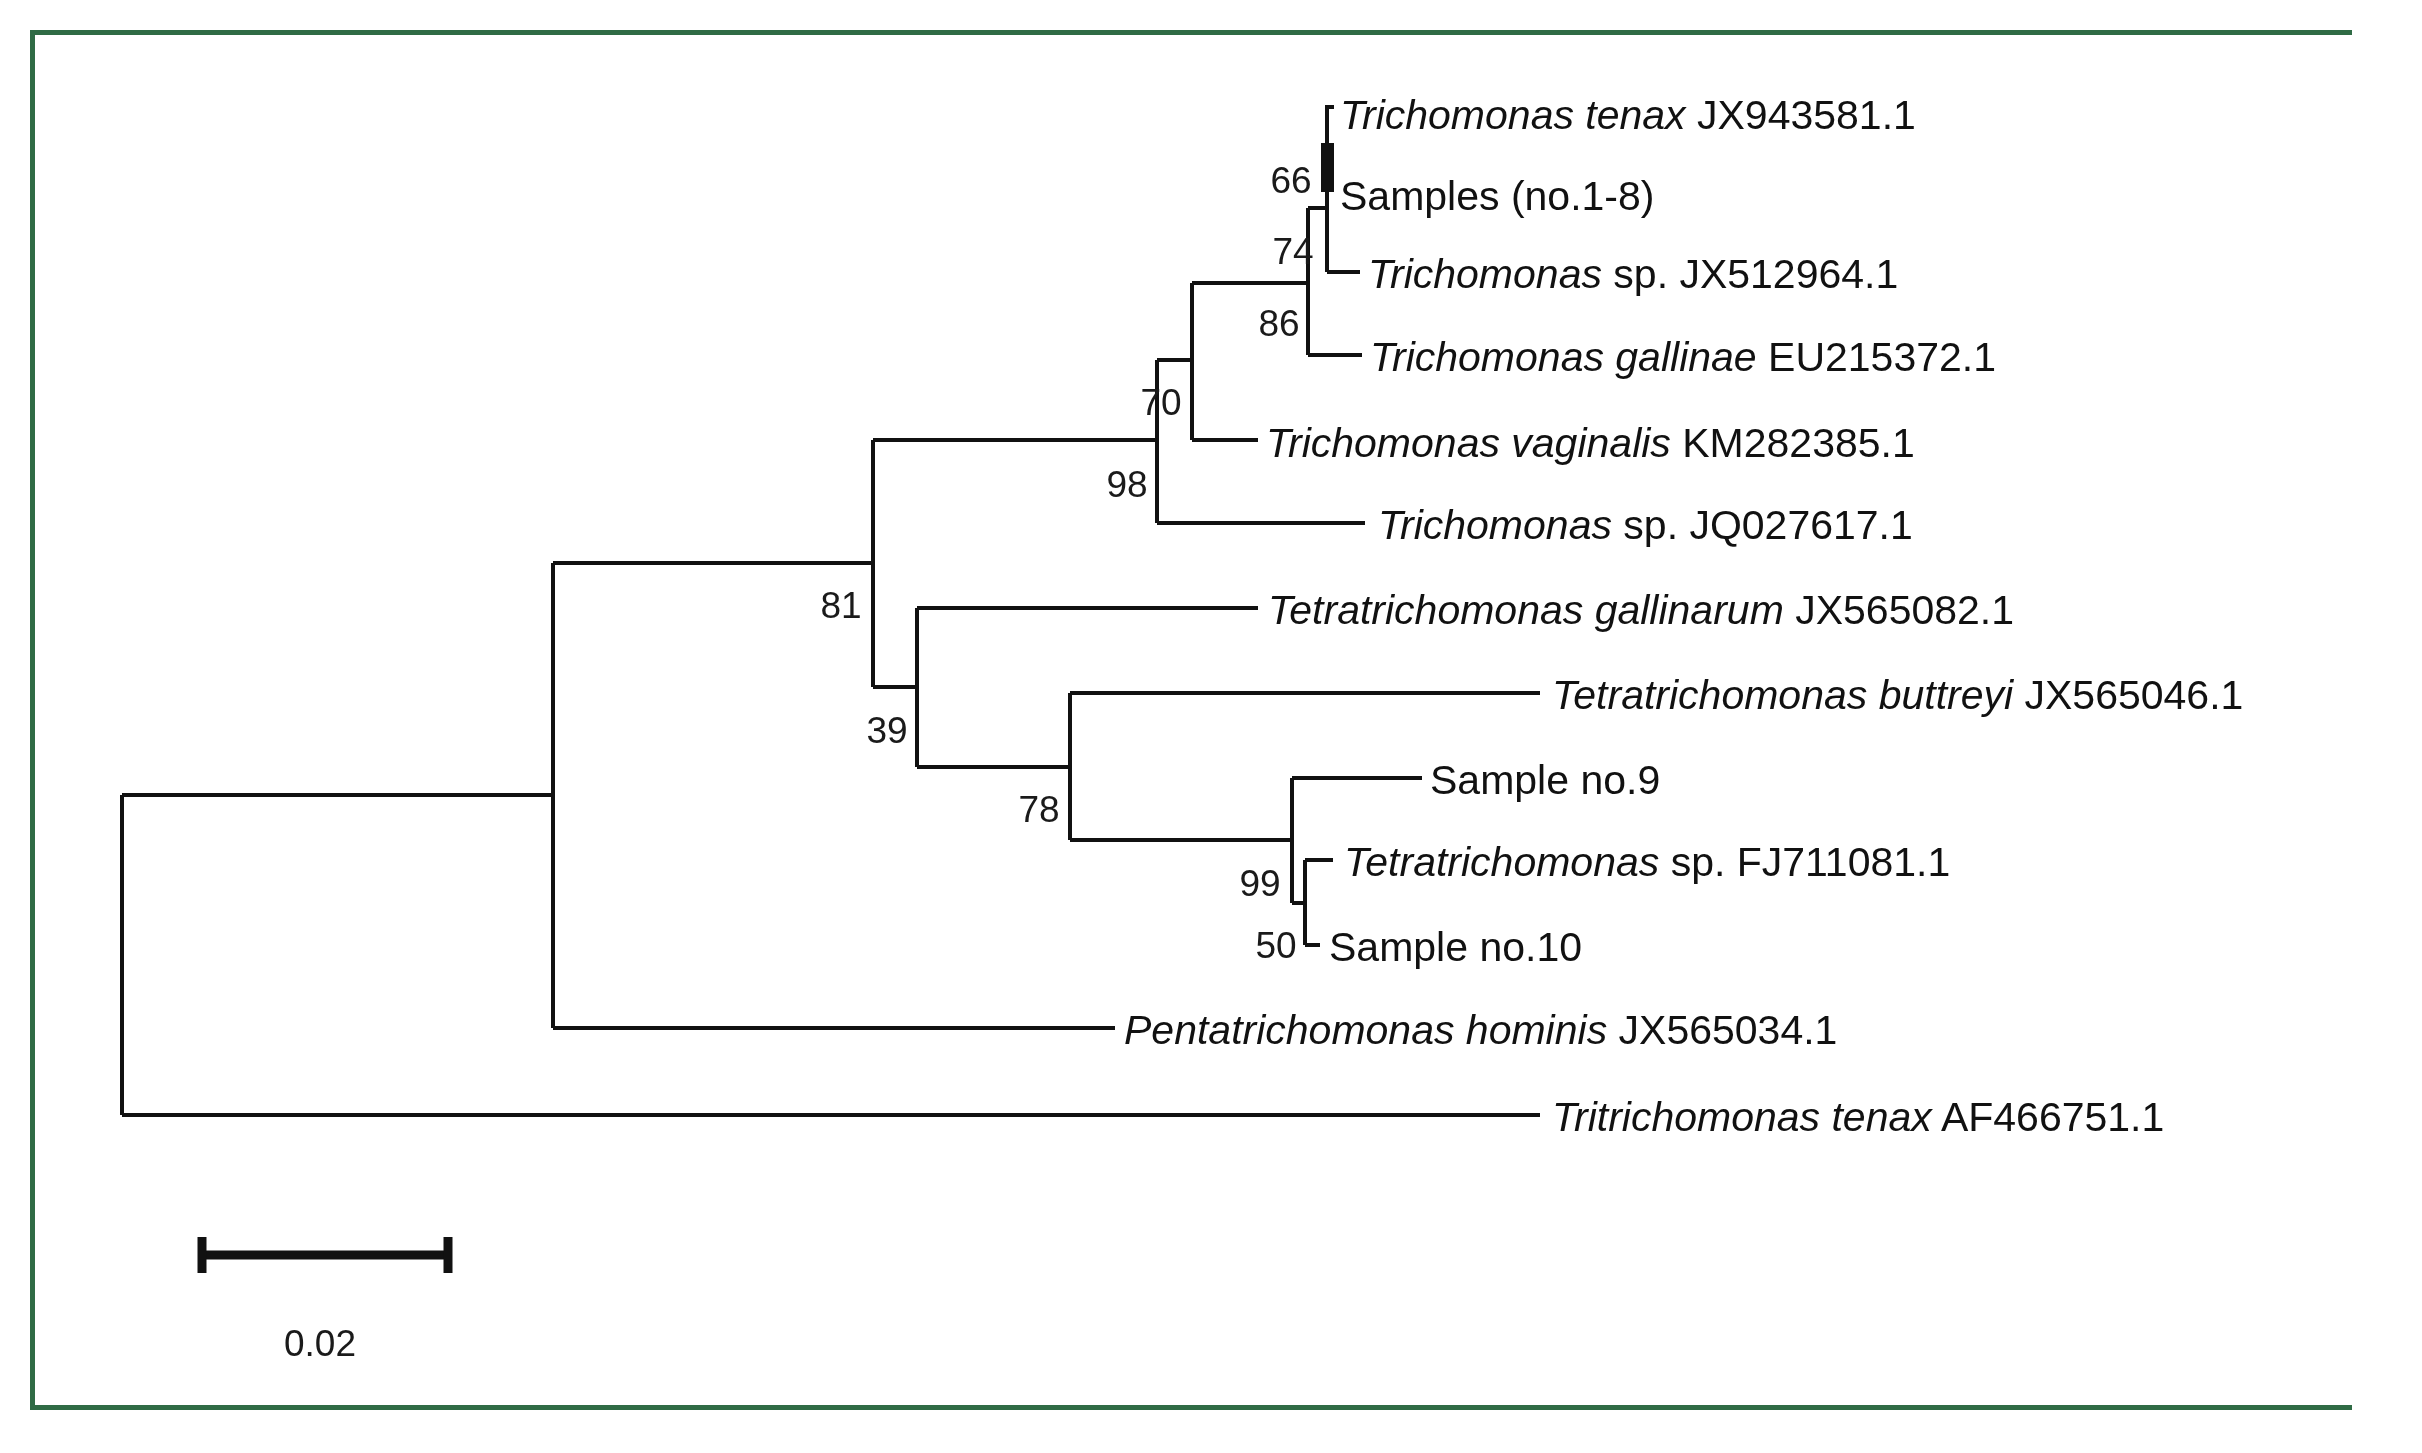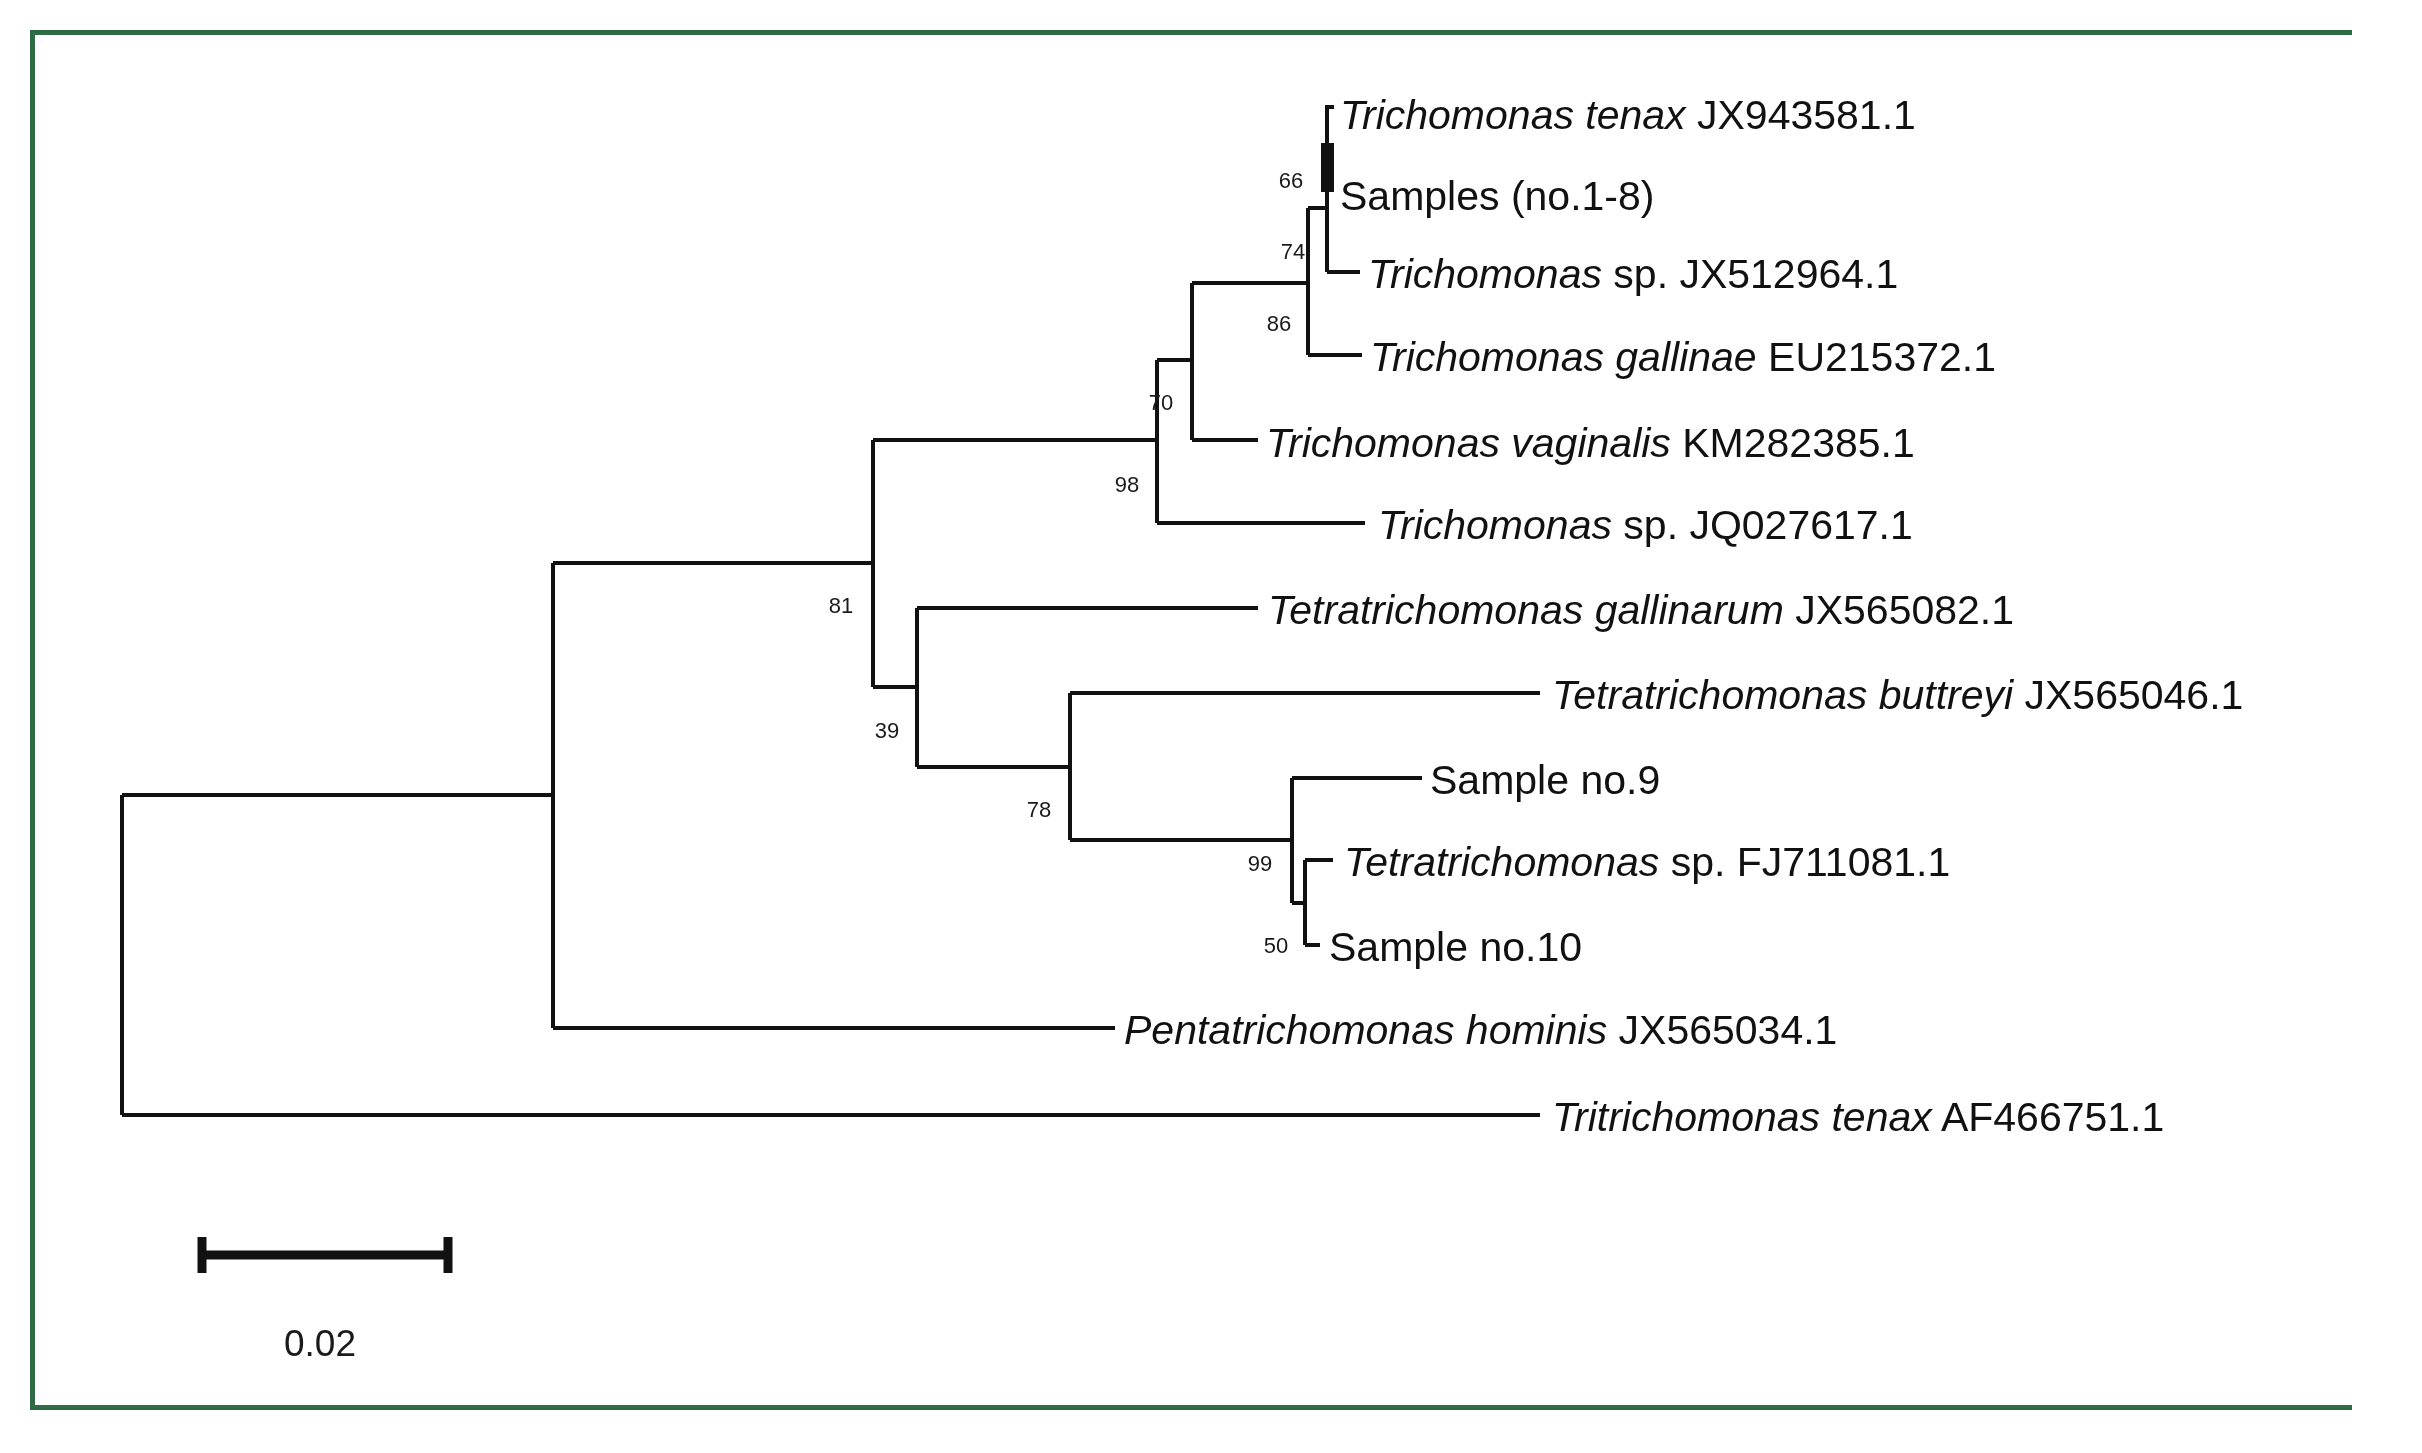--- a/index.html
+++ b/index.html
@@ -25,21 +25,21 @@
     white-space:nowrap;
     font-size:41px;
     color:#111111;
     letter-spacing:0px;
   }
   .tip .it{font-style:italic;}
   .tip.bold{font-weight:normal;}
   .support{
     position:absolute;
     transform:translate(-50%,-50%);
-    font-size:22px;
+    font-size:37px;
     color:#1a1a1a;
   }
   .scale-label{
     position:absolute;
     transform:translate(-50%,-50%);
     font-size:37px;
     color:#1a1a1a;
   }
 </style>
 </head>
@@ -101,17 +101,17 @@
       <div class="tip" style="left: 1124px; top: 1030px;"><span class="it">Pentatrichomonas hominis</span><span> JX565034.1</span></div>
       <div class="tip" style="left: 1552px; top: 1117px;"><span class="it">Tritrichomonas tenax</span><span> AF466751.1</span></div>
       <div class="support" style="left: 1291px; top: 181px;">66</div>
       <div class="support" style="left: 1293px; top: 252px;">74</div>
       <div class="support" style="left: 1279px; top: 324px;">86</div>
       <div class="support" style="left: 1161px; top: 403px;">70</div>
       <div class="support" style="left: 1127px; top: 485px;">98</div>
       <div class="support" style="left: 841px; top: 606px;">81</div>
       <div class="support" style="left: 887px; top: 731px;">39</div>
       <div class="support" style="left: 1039px; top: 810px;">78</div>
-      <div class="support" style="left: 1260px; top: 864px;">99</div>
+      <div class="support" style="left: 1260px; top: 884px;">99</div>
       <div class="support" style="left: 1276px; top: 946px;">50</div>
     </div>
   <div class="scale-label" id="scale-label" style="left: 320px; top: 1344px;">0.02</div>
 </div>
 
 </body></html>

